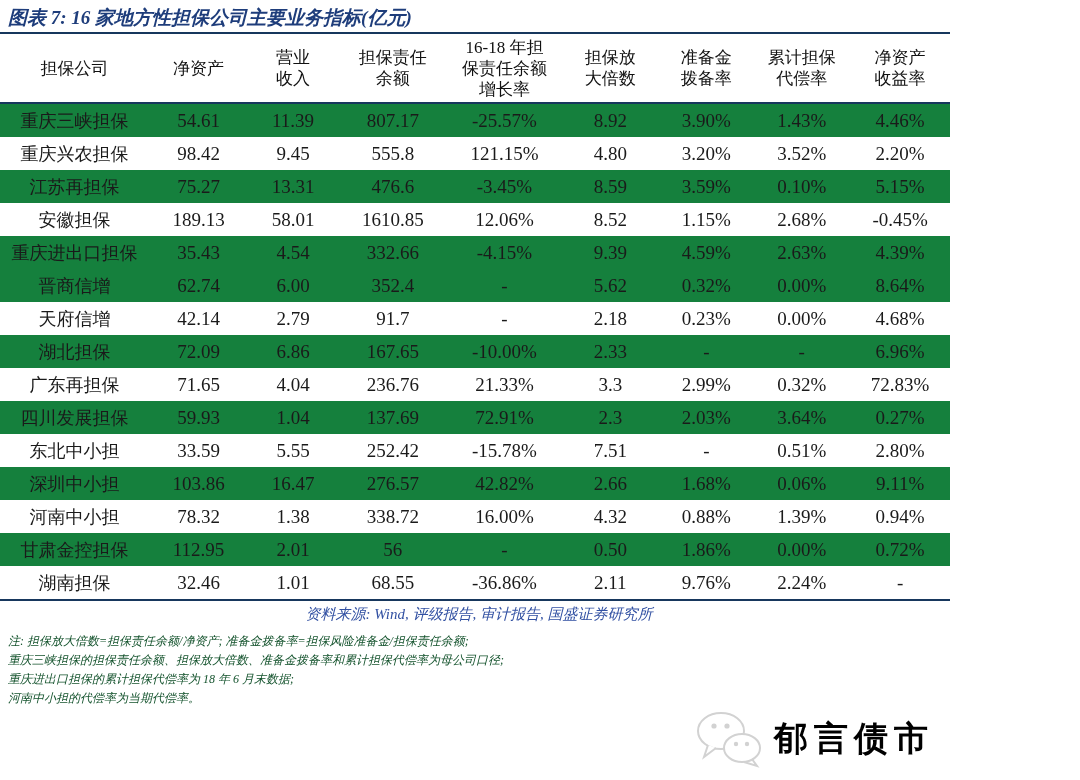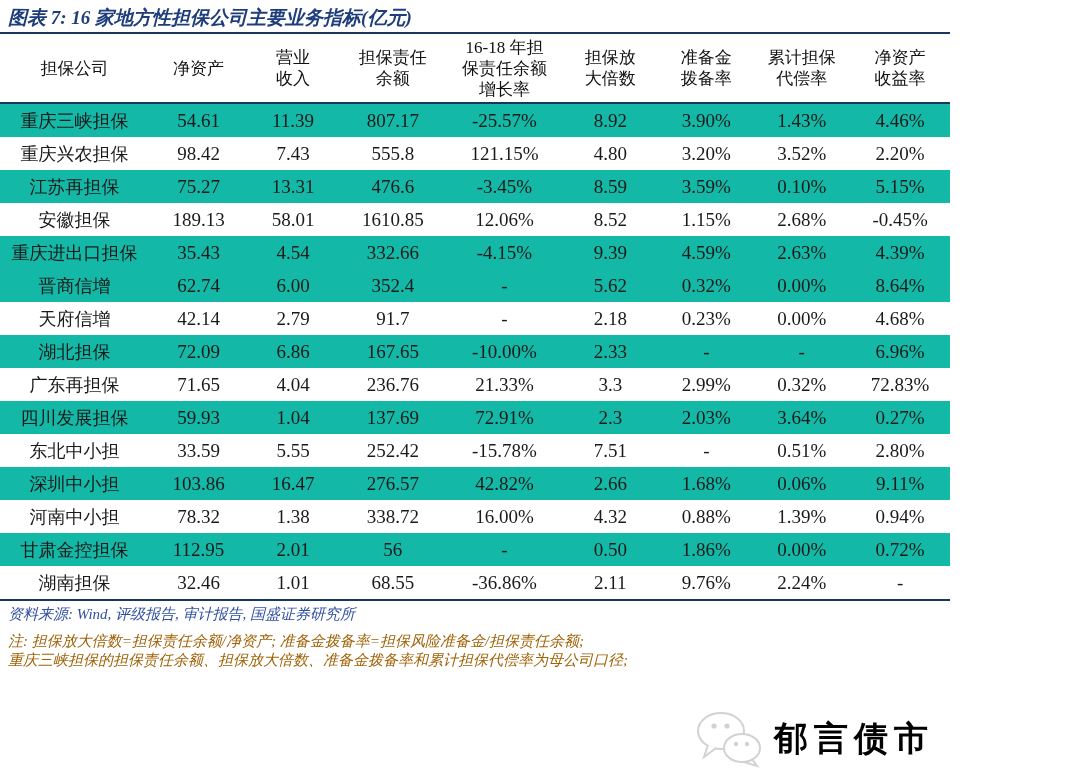--- a/index.html
+++ b/index.html
@@ -44,34 +44,35 @@
     color: #111111;
   }
   table.indicators tbody td {
     height: 33px;
     text-align: center;
     vertical-align: middle;
     font-size: 19px;
     padding: 0;
   }
   table.indicators tbody td.company { font-size: 18px; }
-  table.indicators tbody tr.stripe { background: #14b8a6; }
+  table.indicators tbody tr.stripe { background: #15803d; }
 
   
   .source-line {
     color: #3150a2;
     font-style: italic;
     font-size: 15px;
     line-height: 20px;
     padding: 3px 0 0 8px;
+    text-align: center;
   }
   .notes {
-    color: #a16207;
+    color: #14532d;
     font-style: italic;
-    font-size: 15px;
+    font-size: 12px;
     line-height: 19px;
     padding: 8px 0 0 8px;
   }
   .notes .note-line { white-space: nowrap; }
 
   
   .watermark {
     position: absolute;
     right: 16px;
     bottom: 12px;
@@ -134,21 +135,21 @@
           <td class="num">807.17</td>
           <td class="num">-25.57%</td>
           <td class="num">8.92</td>
           <td class="num">3.90%</td>
           <td class="num">1.43%</td>
           <td class="num">4.46%</td>
         </tr>
         <tr>
           <td class="company">重庆兴农担保</td>
           <td class="num">98.42</td>
-          <td class="num">7.43</td>
+          <td class="num">9.45</td>
           <td class="num">555.8</td>
           <td class="num">121.15%</td>
           <td class="num">4.80</td>
           <td class="num">3.20%</td>
           <td class="num">3.52%</td>
           <td class="num">2.20%</td>
         </tr>
         <tr class="stripe">
           <td class="company">江苏再担保</td>
           <td class="num">75.27</td>
@@ -293,20 +294,22 @@
           <td class="num">-</td>
         </tr>
       </tbody>
   </table>
 
   <div class="source-line">资料来源: Wind, 评级报告, 审计报告, 国盛证券研究所</div>
 
   <div class="notes">
       <div class="note-line">注: 担保放大倍数=担保责任余额/净资产; 准备金拨备率=担保风险准备金/担保责任余额;</div>
       <div class="note-line">重庆三峡担保的担保责任余额、担保放大倍数、准备金拨备率和累计担保代偿率为母公司口径;</div>
+      <div class="note-line">重庆进出口担保的累计担保代偿率为 18 年 6 月末数据;</div>
+      <div class="note-line">河南中小担的代偿率为当期代偿率。</div>
     </div>
 
   <div class="watermark">
     <span>
       <svg width="72" height="58" viewBox="0 0 72 58">
         <g fill="#ffffff" stroke="#d2d2d2" stroke-width="2">
           <ellipse cx="27" cy="21" rx="23" ry="18"></ellipse>
           <path d="M14 35 L10 47 L22 38 Z" stroke="none" fill="#ffffff"></path>
           <path d="M14 35 L10 47 L22 38" fill="none"></path>
           <ellipse cx="48" cy="38" rx="18" ry="14"></ellipse>

